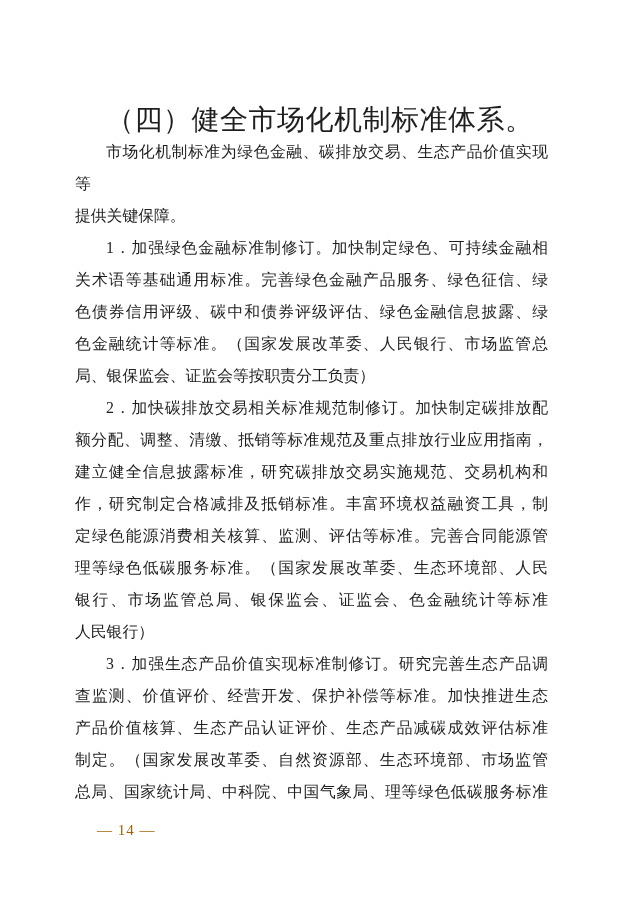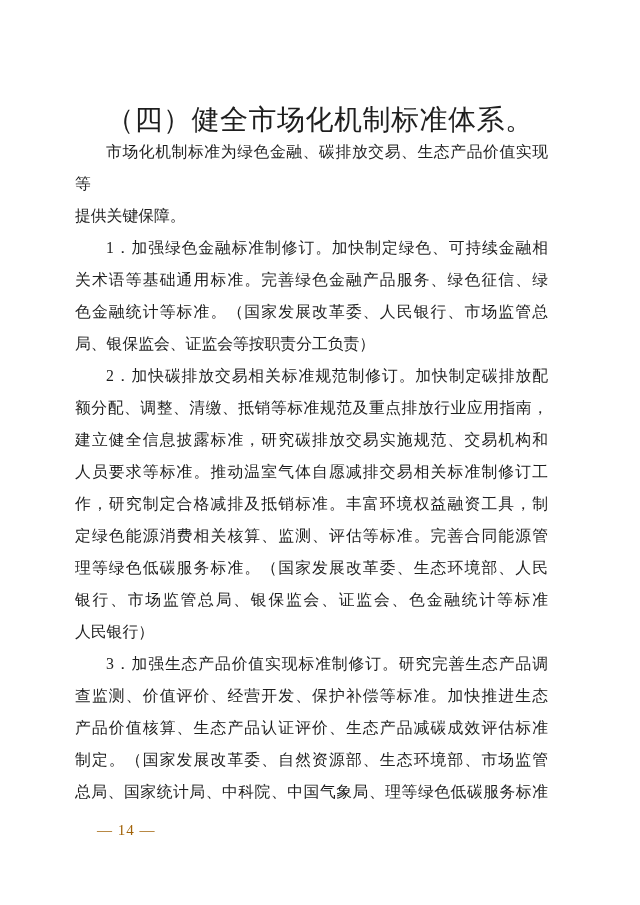--- a/index.html
+++ b/index.html
@@ -62,28 +62,28 @@
   <div class="doc-body">
     <div class="heading">（四）健全市场化机制标准体系。</div>
     <div id="paragraphs">
         <div class="paragraph">
           <div class="pline first">市场化机制标准为绿色金融、碳排放交易、生态产品价值实现等</div>
           <div class="pline last">提供关键保障。</div>
         </div>
         <div class="paragraph">
           <div class="pline first">1．加强绿色金融标准制修订。加快制定绿色、可持续金融相</div>
           <div class="pline">关术语等基础通用标准。完善绿色金融产品服务、绿色征信、绿</div>
+          <div class="pline">色债券信用评级、碳中和债券评级评估、绿色金融信息披露、绿</div>
           <div class="pline">色金融统计等标准。（国家发展改革委、人民银行、市场监管总</div>
           <div class="pline last">局、银保监会、证监会等按职责分工负责）</div>
         </div>
         <div class="paragraph">
           <div class="pline first">2．加快碳排放交易相关标准规范制修订。加快制定碳排放配</div>
           <div class="pline">额分配、调整、清缴、抵销等标准规范及重点排放行业应用指南，</div>
           <div class="pline">建立健全信息披露标准，研究碳排放交易实施规范、交易机构和</div>
-          <div class="pline">人员要求等标准。推动温室气体自愿减排交易相关标准制修订工</div>
           <div class="pline">作，研究制定合格减排及抵销标准。丰富环境权益融资工具，制</div>
           <div class="pline">定绿色能源消费相关核算、监测、评估等标准。完善合同能源管</div>
           <div class="pline">理等绿色低碳服务标准。（国家发展改革委、生态环境部、人民</div>
           <div class="pline">银行、市场监管总局、银保监会、证监会、色金融统计等标准</div>
           <div class="pline last">人民银行）</div>
         </div>
         <div class="paragraph">
           <div class="pline first">3．加强生态产品价值实现标准制修订。研究完善生态产品调</div>
           <div class="pline">查监测、价值评价、经营开发、保护补偿等标准。加快推进生态</div>
           <div class="pline">产品价值核算、生态产品认证评价、生态产品减碳成效评估标准</div>

